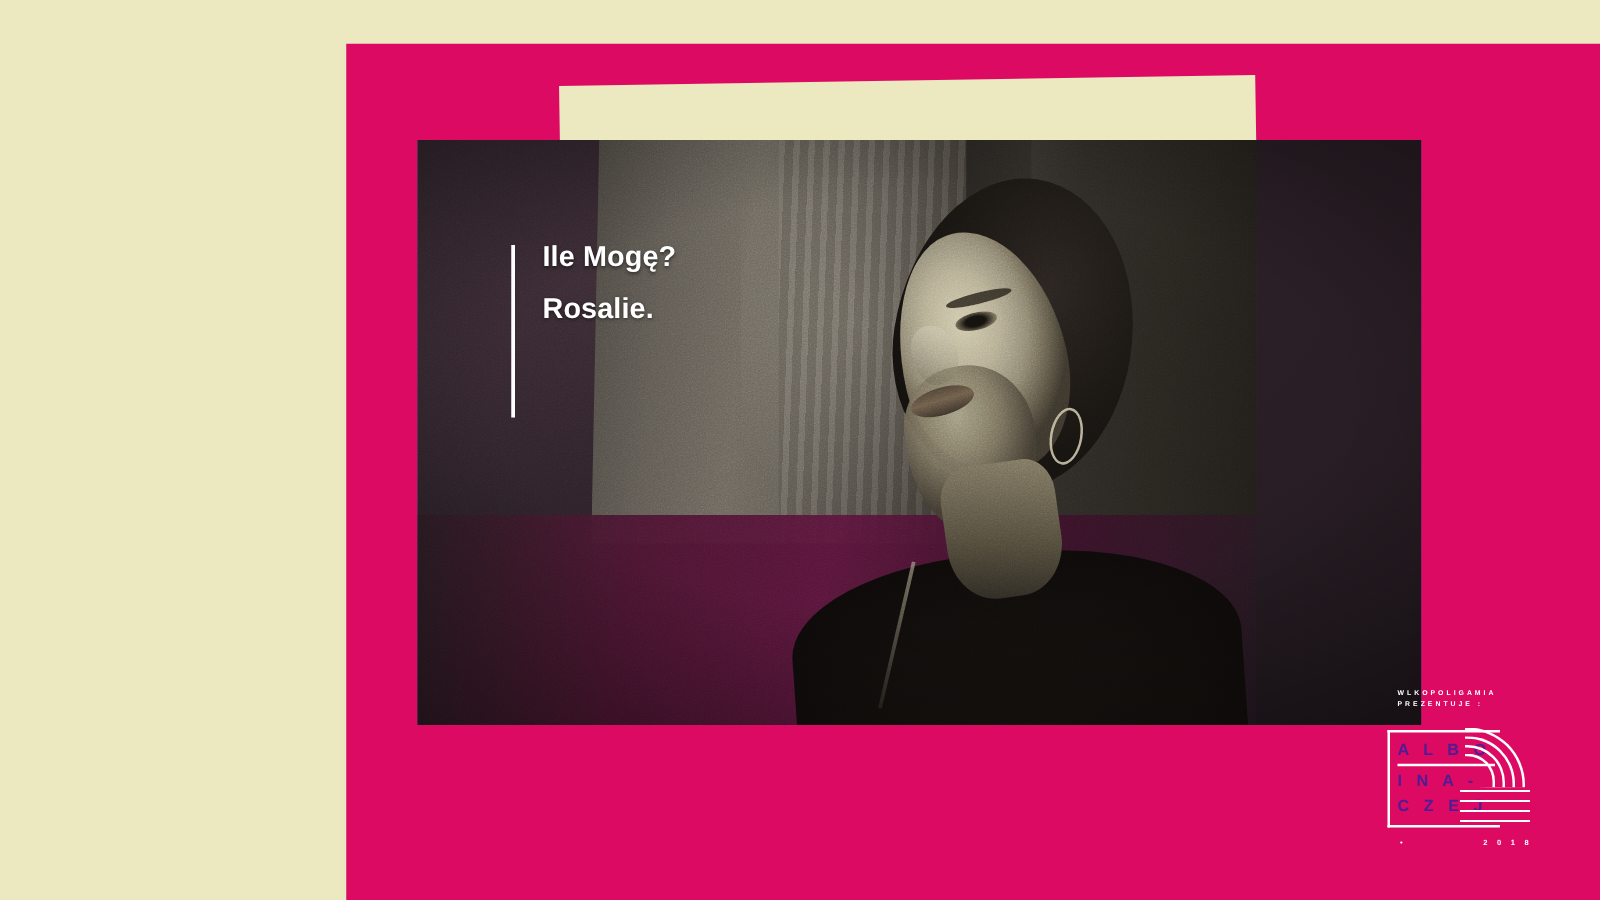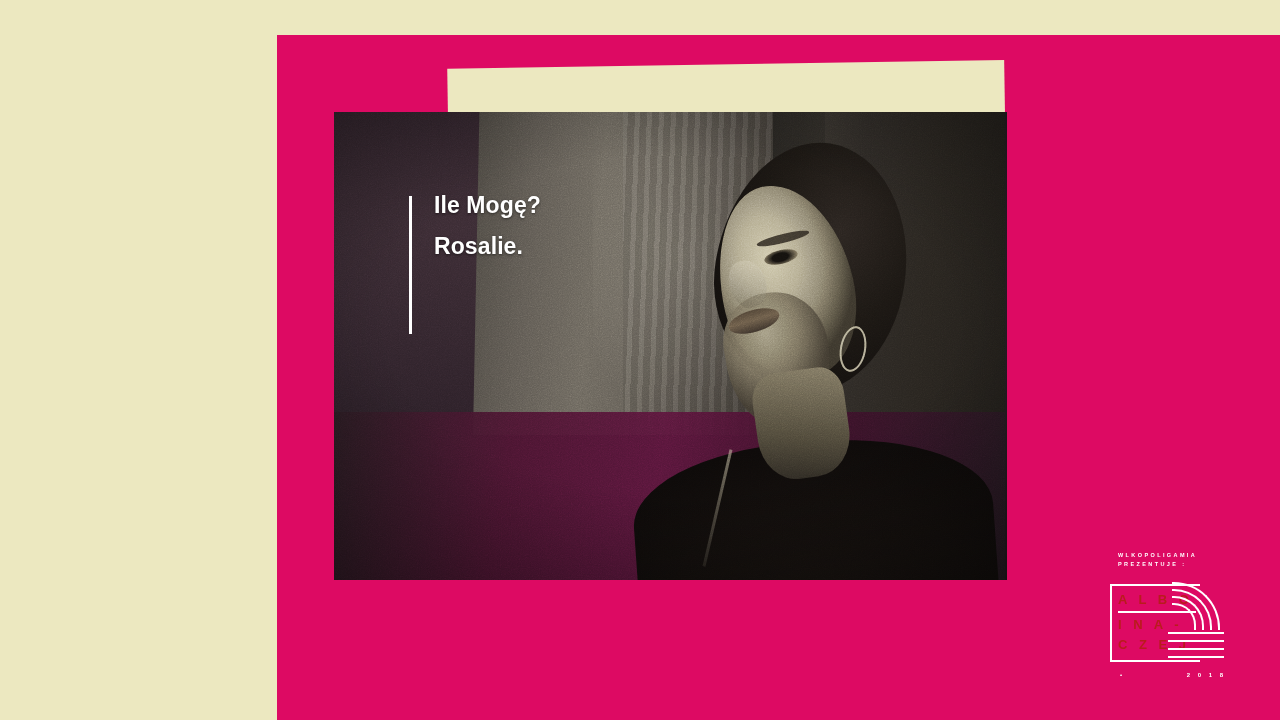--- a/index.html
+++ b/index.html
@@ -48,21 +48,21 @@
     background: #ece8c0;
     transform: rotate(-0.9deg);
     transform-origin: 100% 100%;
   }
 
   
   .photo-card {
     position: absolute;
     left: 334px;
     top: 112px;
-    width: 673px;
+    width: 803px;
     height: 468px;
     overflow: hidden;
     background: #0c4a6e;
   }
 
   
   .photo-base {
     position: absolute;
     inset: 0;
     background:
@@ -357,21 +357,21 @@
     top: 6px;
     width: 78px;
     display: flex;
     flex-direction: column;
   }
   .logo-word {
     font-size: 13px;
     font-weight: 700;
     letter-spacing: 4px;
     line-height: 20px;
-    color: #b91c1c;
+    color: #4c1d95;
     white-space: nowrap;
   }
   .logo-word.sep {
     border-bottom: 2px solid #ffffff;
     padding-bottom: 1px;
     margin-bottom: 2px;
   }
   .logo-two {
     position: absolute;
     left: 62px;

